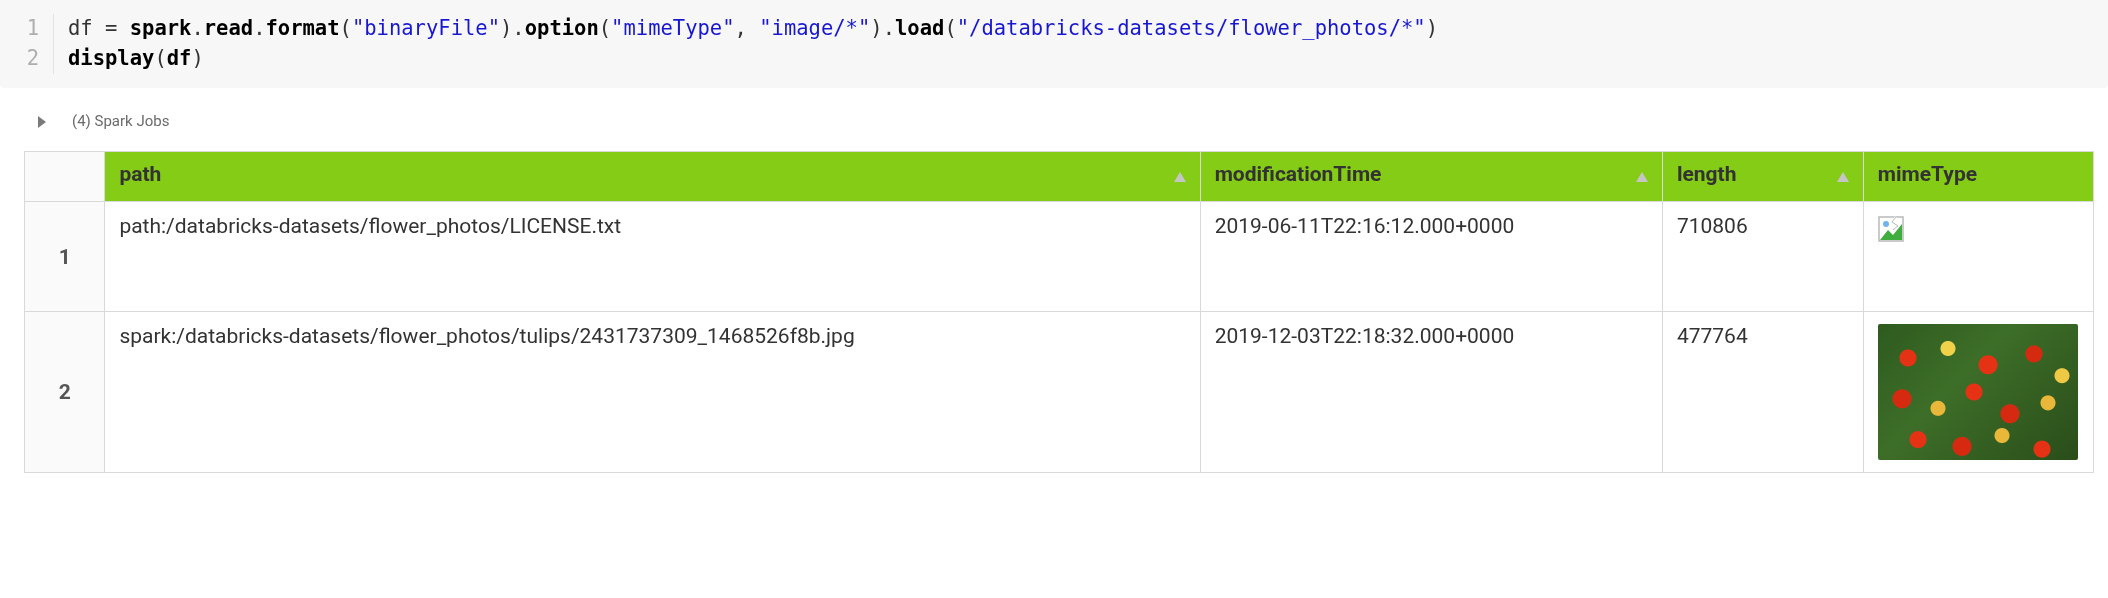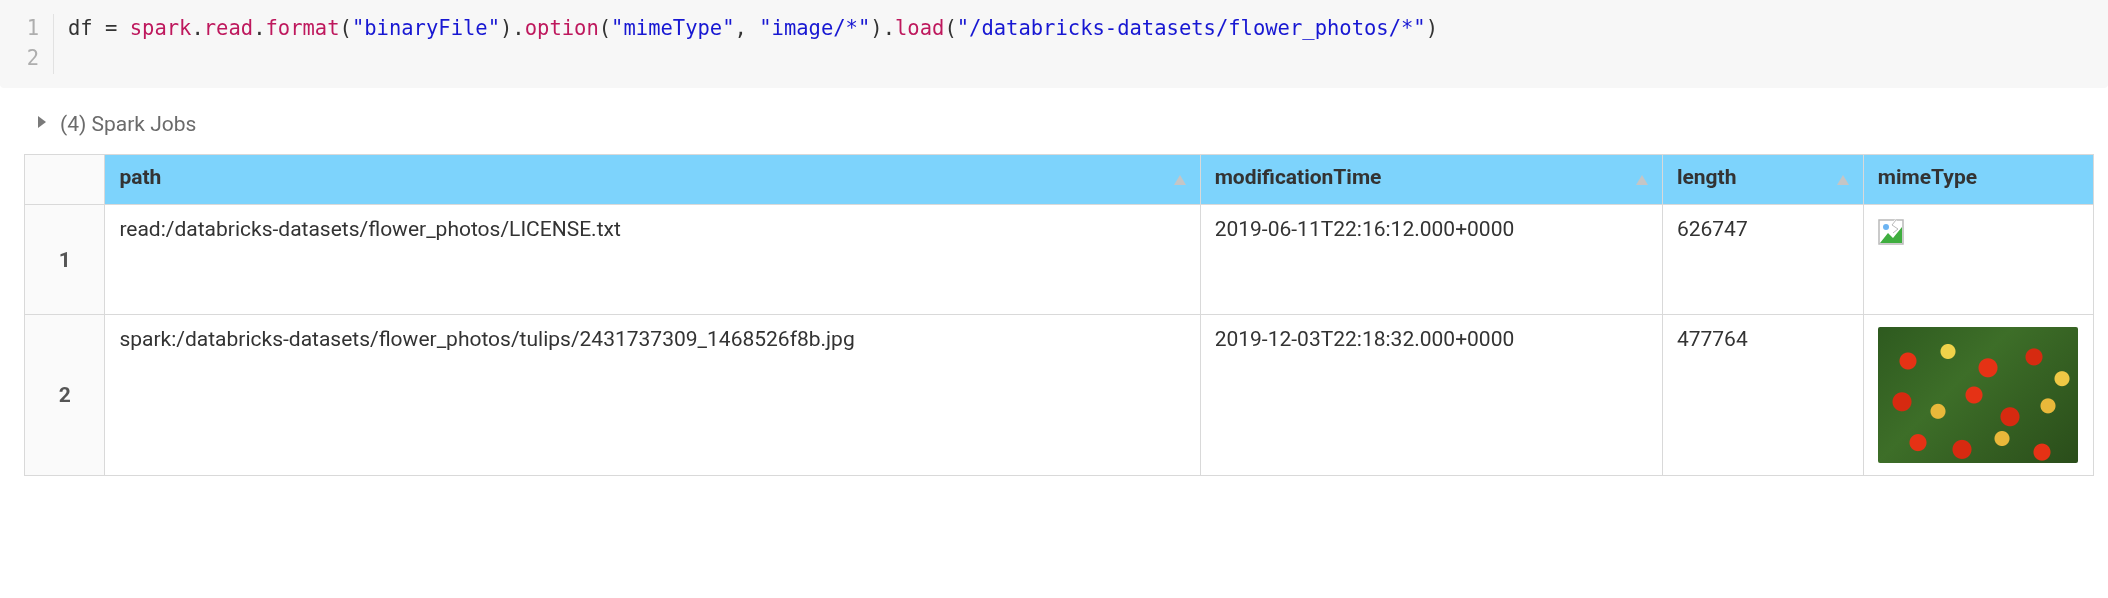--- a/index.html
+++ b/index.html
@@ -20,51 +20,51 @@
     color: #aeaeae;
     padding-right: 14px;
     border-right: 1px solid #e2e2e2;
     user-select: none;
     flex-shrink: 0;
   }
   .gutter div { height: 30px; }
   .code-body { padding-left: 14px; }
   .code-body .line { height: 30px; white-space: pre; color: #333; }
   .str  { color: #1717d2; }
-  .func { color: #be185d; }
+  .func { color: #000000; font-weight: bold; }
   .punct{ color: #333; }
 
   .jobs-row {
     display: flex;
     align-items: flex-start;
-    gap: 12px;
+    gap: 24px;
     padding: 24px 0 18px 36px;
     color: #6b6b6b;
-    font-size: 21px;
+    font-size: 15px;
   }
   .caret {
     font-size: 18px;
     color: #6b6b6b;
     display: inline-block;
   }
 
   .result-table-wrap { padding: 0 0 4px 24px; }
   table.result {
     border-collapse: collapse;
     width: 2070px;
     font-size: 21px;
     color: #333;
   }
   table.result th, table.result td {
     border: 1px solid #d9d9d9;
     text-align: left;
     vertical-align: top;
   }
   table.result thead th {
-    background: #7dd3fc;
+    background: #84cc16;
     font-weight: 700;
     padding: 10px 14px;
     position: relative;
     height: 50px;
   }
   table.result thead th.idx-head { width: 80px; background:#fafafa; }
   table.result tbody td {
     padding: 12px 14px 12px 14px;
   }
   table.result tbody td.idx {
@@ -124,20 +124,21 @@
 </head>
 <body>
 
 <div class="code-cell">
   <div class="gutter" id="gutter">
       <div>1</div>
       <div>2</div>
     </div>
   <div class="code-body" id="code-body">
       <div class="line"><span class="punct">df </span><span class="punct">= </span><span class="func">spark</span><span class="punct">.</span><span class="func">read</span><span class="punct">.</span><span class="func">format</span><span class="punct">(</span><span class="str">"binaryFile"</span><span class="punct">)</span><span class="punct">.</span><span class="func">option</span><span class="punct">(</span><span class="str">"mimeType"</span><span class="punct">, </span><span class="str">"image/*"</span><span class="punct">)</span><span class="punct">.</span><span class="func">load</span><span class="punct">(</span><span class="str">"/databricks-datasets/flower_photos/*"</span><span class="punct">)</span></div>
+      <div class="line"><span class="func">display</span><span class="punct">(</span><span class="func">df</span><span class="punct">)</span></div>
     </div>
 </div>
 
 <div class="jobs-row">
   <span class="caret">
     <svg width="12" height="14" viewBox="0 0 12 14">
         <polygon points="2,1 10,7 2,13" fill="#7a7a7a"></polygon>
       </svg>
   </span>
   <span>(4) Spark Jobs</span>
@@ -173,23 +174,23 @@
           </span>
         </th>
         <th class="col-content">
           <span>mimeType</span>
         </th>
       </tr>
     </thead>
     <tbody id="result-body">
         <tr>
           <td class="idx">1</td>
-          <td class="col-path">read:/databricks-datasets/flower_photos/LICENSE.txt</td>
+          <td class="col-path">path:/databricks-datasets/flower_photos/LICENSE.txt</td>
           <td class="col-mod">2019-06-11T22:16:12.000+0000</td>
-          <td class="col-len">626747</td>
+          <td class="col-len">710806</td>
           <td class="col-content content-cell"><span class="broken-img-icon">
 <svg width="26" height="26" viewBox="0 0 26 26">
   <rect x="1" y="1" width="24" height="24" fill="#ffffff" stroke="#b9b9b9" stroke-width="1.5"></rect>
   <polygon points="2,24 10,14 15,19 24,8 24,24" fill="#3fae3f"></polygon>
   <circle cx="8" cy="8" r="3" fill="#6cb4f2"></circle>
   <polyline points="18,1 14,6 20,10 15,14" fill="none" stroke="#ffffff" stroke-width="2.2"></polyline>
   <polyline points="18,1 14,6 20,10 15,14" fill="none" stroke="#b9b9b9" stroke-width="1"></polyline>
 </svg></span></td>
         </tr>
         <tr class="tall">

